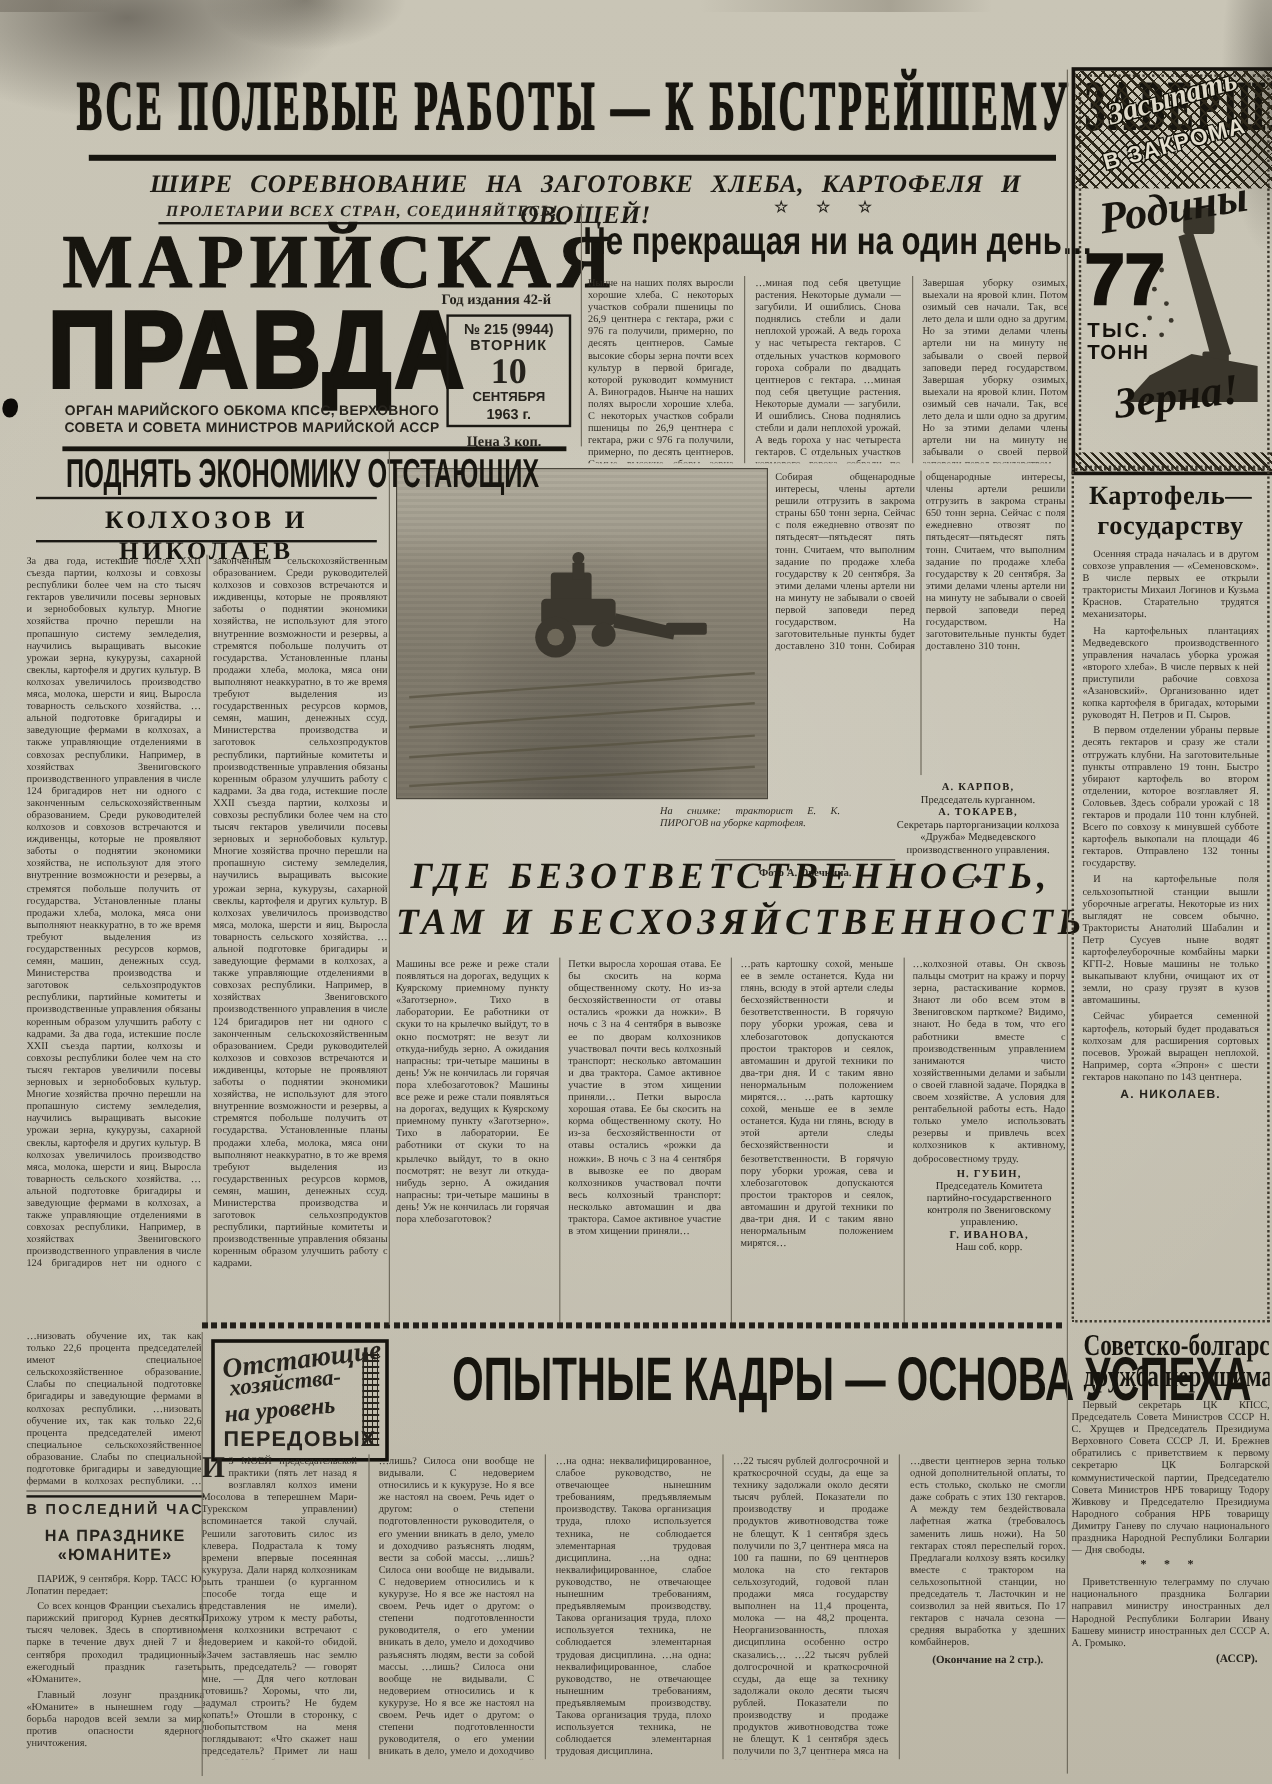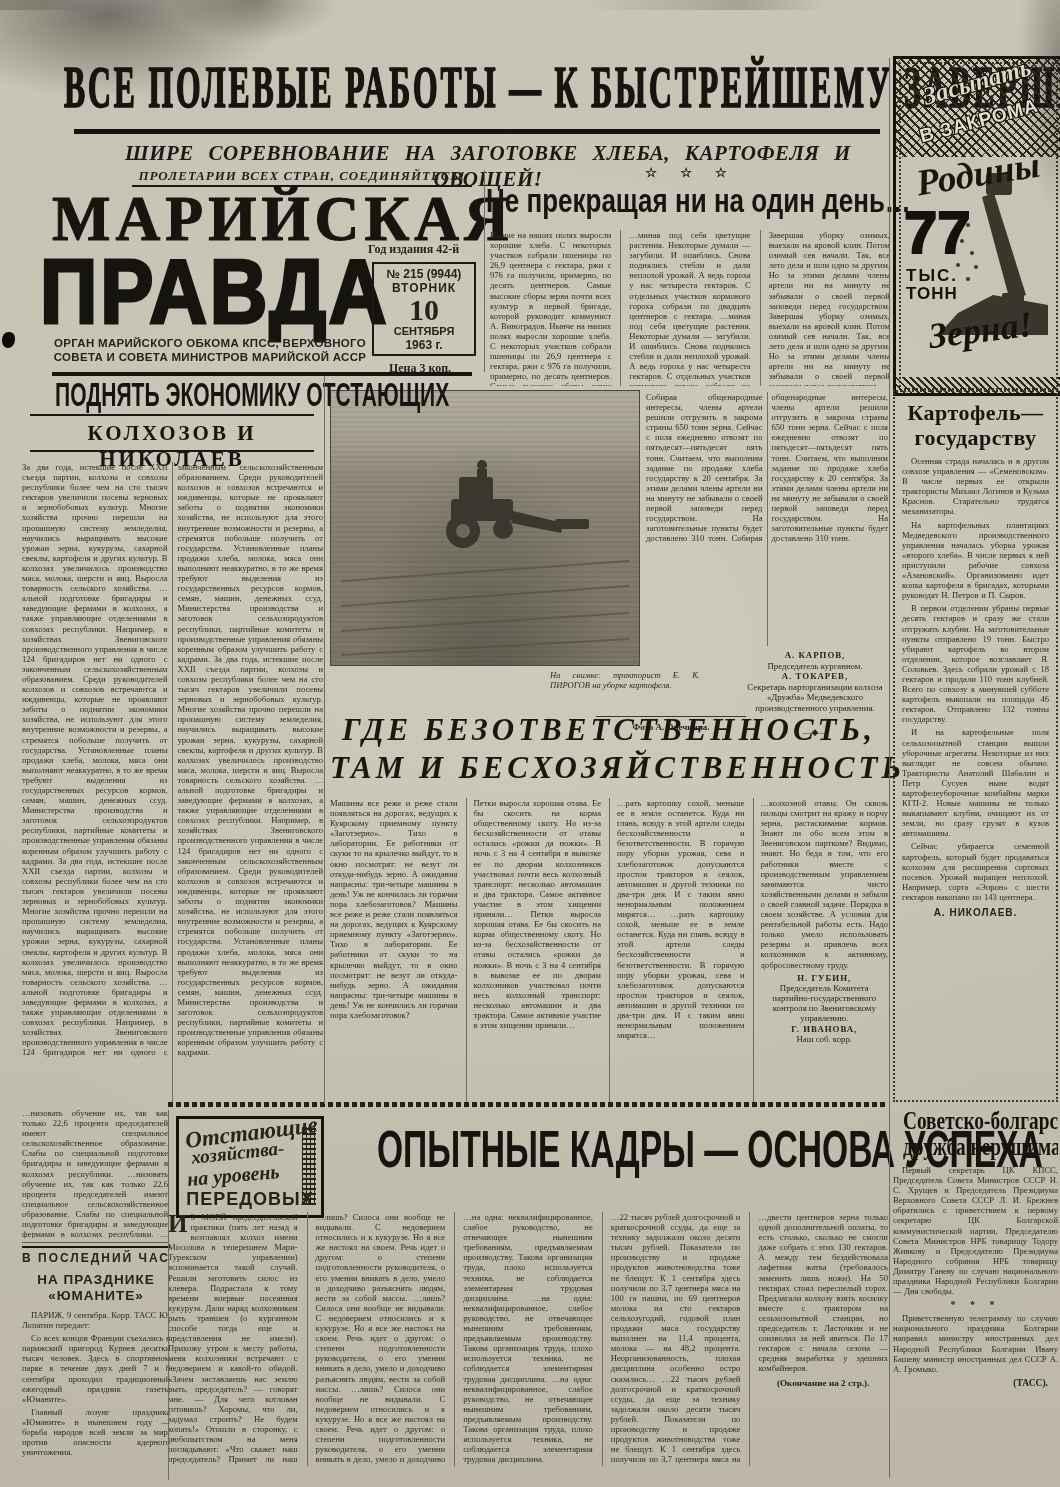--- a/index.html
+++ b/index.html
@@ -318,21 +318,21 @@
   <div class="abs bulg">
     <div class="bulg-t">Советско-болгарская</div>
     <div class="bulg-t">дружба нерушима</div>
     <div class="txt" style="margin-top:7px;">
       <p>Первый секретарь ЦК КПСС, Председатель Совета Министров СССР Н. С. Хрущев и Председатель Президиума Верховного Совета СССР Л. И. Брежнев обратились с приветствием к первому секретарю ЦК Болгарской коммунистической партии, Председателю Совета Министров НРБ товарищу Тодору Живкову и Председателю Президиума Народного собрания НРБ товарищу Димитру Ганеву по случаю национального праздника Народной Республики Болгарии — Дня свободы.</p>
     </div>
     <div class="bstars">*  *  *</div>
     <div class="txt">
       <p>Приветственную телеграмму по случаю национального праздника Болгарии направил министру иностранных дел Народной Республики Болгарии Ивану Башеву министр иностранных дел СССР А. А. Громыко.</p>
     </div>
-    <div class="tass">(ТАСС).</div>
+    <div class="tass">(АССР).</div>
   </div>
 
   <div class="rule-v" style="left:324px;top:376px;height:728px;"></div>
   <div class="rule-v" style="left:889px;top:58px;height:1420px;"></div>
   <div class="rule-v" style="left:484px;top:170px;height:202px;"></div>
   <div class="rule-v" style="left:168px;top:1110px;height:370px;"></div>
   <div class="rule-h" style="left:22px;top:1242px;width:146px;"></div>
   <div class="rule-h" style="left:490px;top:394px;width:148px;opacity:0;"></div>
 </div>
 

